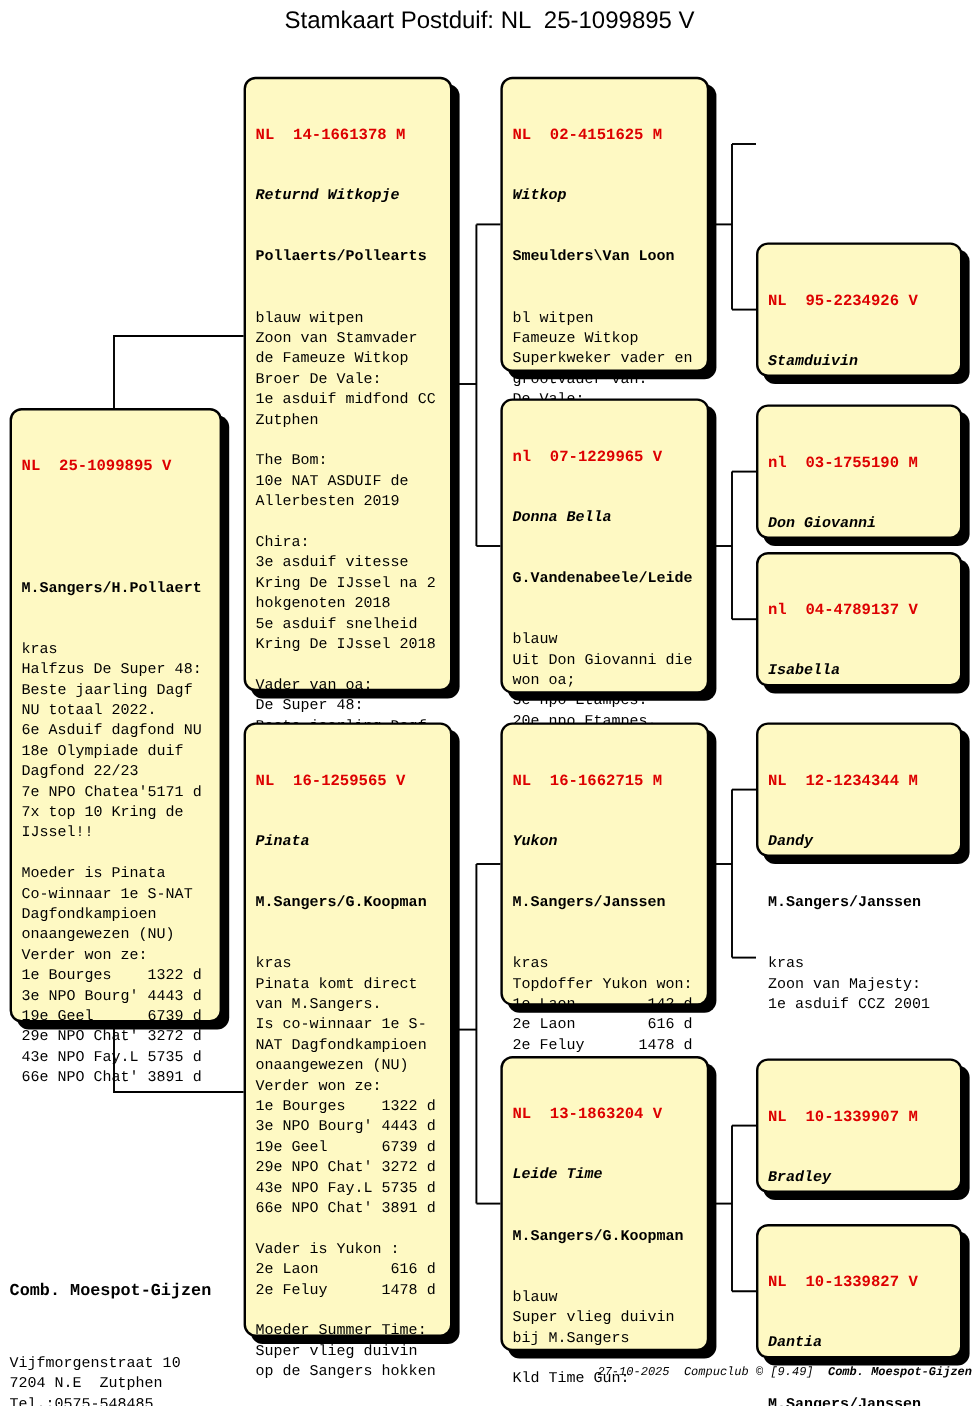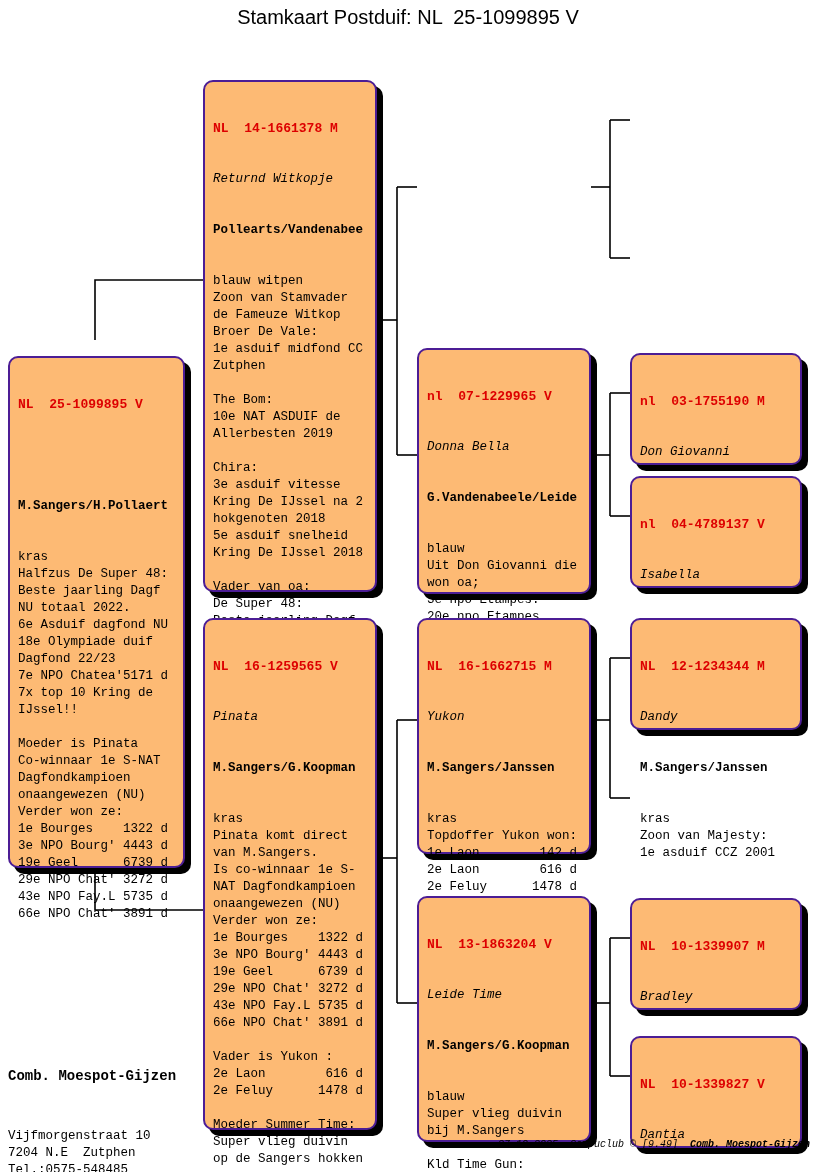--- a/index.html
+++ b/index.html
@@ -9,29 +9,28 @@
     overflow:hidden;
   }
   #title {
     position:absolute; top:6px; left:0; width:100%;
     text-align:center; font-family:"Liberation Sans","DejaVu Sans",sans-serif;
     font-size:20px; color:#000; white-space:pre;
   }
   #connectors { position:absolute; top:0; left:0; z-index:0; }
   .box {
     position:absolute; box-sizing:border-box; z-index:1;
-    background:#fdba74; border:2px solid #4c1d95; border-radius:10px;
+    background:#fef9c3; border:2px solid #000000; border-radius:10px;
     box-shadow:6px 6px 0 #000;
     padding:4px 8px 0 8px;
     font-size:12.5px; line-height:17px; color:#000;
     white-space:pre;
-    margin-top:16px;
   }
   .ring   { color:#dd0000; font-weight:bold; font-size:13px; }
-  .bird-name { font-weight:normal; font-style:italic; min-height:17px; }
+  .bird-name { font-weight:bold; font-style:italic; min-height:17px; }
   .owner  { font-weight:bold; min-height:17px; }
   .body   { white-space:pre; }
   
   .p-subject { left:8px;   top:340px;  width:177px; height:512px; }
   .p-sire    { left:203px; top:64px;   width:174px; height:512px; }
   .p-dam     { left:203px; top:602px;  width:174px; height:512px; }
   .p-ss      { left:417px; top:64px;   width:174px; height:246px; }
   .p-sd      { left:417px; top:332px;  width:174px; height:246px; }
   .p-ds      { left:417px; top:602px;  width:174px; height:236px; }
   .p-dd      { left:417px; top:880px;  width:174px; height:246px; }
@@ -120,21 +119,21 @@
 3e NPO Bourg' 4443 d
 19e Geel      6739 d
 29e NPO Chat' 3272 d
 43e NPO Fay.L 5735 d
 66e NPO Chat' 3891 d</div>
   </div>
 
   <div class="box p-sire">
     <div class="ring">NL  14-1661378 M</div>
     <div class="bird-name">Returnd Witkopje</div>
-    <div class="owner">Pollearts/Vandenabee</div>
+    <div class="owner">Pollaerts/Pollearts</div>
     <div class="body">blauw witpen
 Zoon van Stamvader
 de Fameuze Witkop
 Broer De Vale:
 1e asduif midfond CC
 Zutphen
 
 The Bom:
 10e NAT ASDUIF de
 Allerbesten 2019
@@ -177,20 +176,36 @@
 
 Vader is Yukon :
 2e Laon        616 d
 2e Feluy      1478 d
 
 Moeder Summer Time:
 Super vlieg duivin
 op de Sangers hokken</div>
   </div>
 
+  <div class="box p-ss">
+    <div class="ring">NL  02-4151625 M</div>
+    <div class="bird-name">Witkop</div>
+    <div class="owner">Smeulders\Van Loon</div>
+    <div class="body">bl witpen
+Fameuze Witkop
+Superkweker vader en
+grootvader van:
+De Vale:
+1e asduif midfond CC
+Zutphen.
+Izetta:
+19e Pommereul 6.451
+22e Arras 7.572 d.
+Slaty Girl:</div>
+  </div>
 
   <div class="box p-sd">
     <div class="ring">nl  07-1229965 V</div>
     <div class="bird-name">Donna Bella</div>
     <div class="owner">G.Vandenabeele/Leide</div>
     <div class="body">blauw
 Uit Don Giovanni die
 won oa;
 3e npo Etampes.
 20e npo Etampes.
@@ -229,20 +244,28 @@
 Kld Time Gun:
 
 4e NPO Orlea' 7784 d
 4e Chantilly  3142 d
 20e St Ghisl' 2411 d
 24e Heverlee  2042 d
 26e Peronne   9833 d</div>
   </div>
 
 
+  <div class="box p-ssd">
+    <div class="ring">NL  95-2234926 V</div>
+    <div class="bird-name">Stamduivin</div>
+    <div class="owner">Van Loon/Smeulders</div>
+    <div class="body">Pollearts
+Moeder van meerdere
+teleteks duiven en</div>
+  </div>
 
   <div class="box p-sds">
     <div class="ring">nl  03-1755190 M</div>
     <div class="bird-name">Don Giovanni</div>
     <div class="owner">G.Vandenabeele/Leide</div>
     <div class="body">blauw
 Is een superdoffer
 won oa;</div>
   </div>
 

